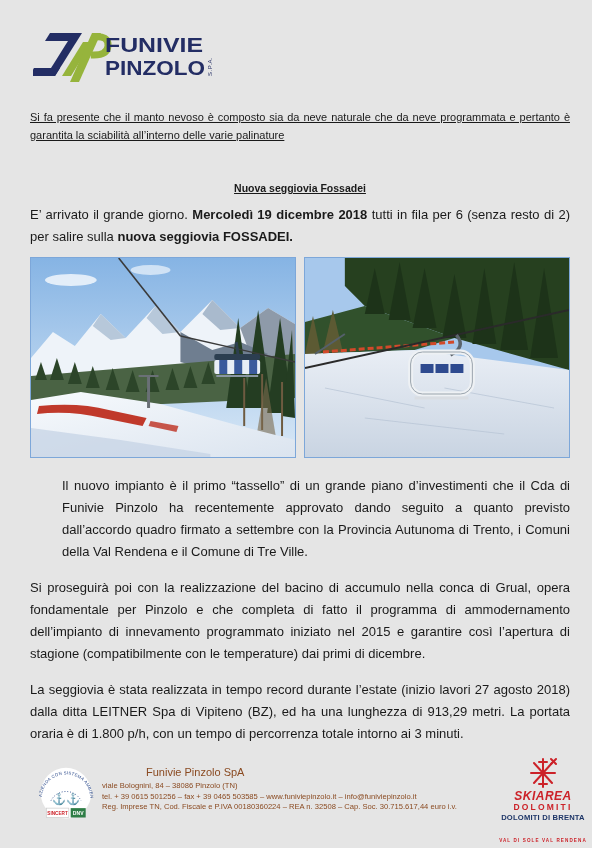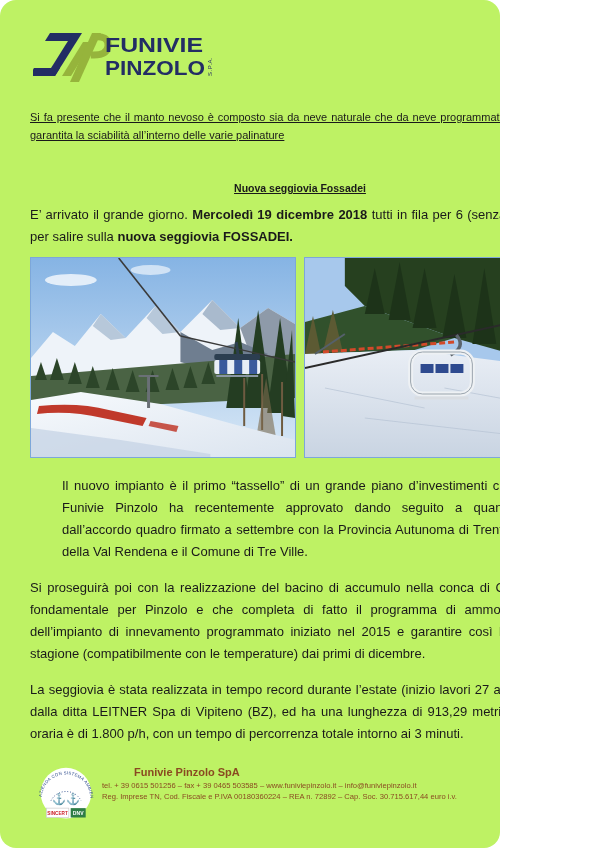--- a/index.html
+++ b/index.html
@@ -1,34 +1,34 @@
 <!DOCTYPE html>
 <html><head>
 <meta charset="utf-8">
 <style>
   html,body{margin:0;padding:0;background:#ffffff;}
-  #page{position:relative;width:500px;height:848px;background:#bef264;overflow:hidden;
-        font-family:"Liberation Sans",sans-serif;color:#1a1a1a;border-radius:16px;}
+  #page{position:relative;width:592px;height:848px;background:#e5e5e5;overflow:hidden;
+        font-family:"Liberation Sans",sans-serif;color:#1a1a1a;}
   
   .logo{position:absolute;left:33px;top:30px;width:180px;height:58px;}
   
   .content{position:absolute;left:30px;top:108px;width:540px;}
   p{margin:0;}
   .intro{font-size:11px;line-height:18px;text-align:justify;text-decoration:underline;}
   .heading{margin-top:38px;font-size:10.5px;font-weight:bold;text-decoration:underline;text-align:center;}
   .para{font-size:13px;line-height:22px;text-align:justify;}
   .para1{margin-top:10px;}
   .photos{margin-top:9px;display:flex;gap:8px;}
   .photo{width:265px;height:199px;border:1px solid #7da7d9;display:block;}
   .p2{margin-top:17px;margin-left:32px;} .pnext{margin-top:14px;}
   
   .footer{position:absolute;left:0;top:760px;width:600px;height:80px;}
   .cert{position:absolute;left:36px;top:4px;width:60px;height:62px;}
   .finfo{position:absolute;left:102px;top:6px;width:360px;}
-  .fcompany{font-size:11px;font-weight:bold;color:#8a4a21;margin:0 0 3px 0;padding-left:32px;}
+  .fcompany{font-size:11px;font-weight:normal;color:#8a4a21;margin:0 0 3px 12px;padding-left:32px;}
   .fline{font-size:7.6px;line-height:10.5px;color:#8a4a21;margin:0;}
   .skiarea{position:absolute;left:497px;top:-4px;width:92px;text-align:center;color:#cc2229;}
   .sk-star{display:block;margin:0 auto;}
   .sk1{font-size:12px;font-weight:bold;font-style:italic;letter-spacing:.5px;line-height:12px;margin:0;}
   .sk2{font-size:8.5px;font-weight:bold;letter-spacing:2.2px;line-height:9px;margin:1px 0 0 0;}
   .sk3{font-size:7.6px;font-weight:bold;color:#1d3567;letter-spacing:.2px;line-height:9px;margin:1px 0 16px 0;}
   .sk4{font-size:4.6px;font-weight:bold;letter-spacing:1.1px;line-height:6px;margin:2px 0 0 0;}
 </style>
 </head>
 <body>
@@ -199,37 +199,38 @@
       <path d="M 16,38 A 18,18 0 0 1 48,38" fill="none" stroke="#2b4a8b" stroke-width="1" stroke-dasharray="1 2"></path>
       <text x="32" y="40" font-size="12" text-anchor="middle" fill="#2d5aa0">⚓⚓</text>
       <rect x="11" y="46" width="24" height="10" fill="#ffffff" stroke="#c9c9c9" stroke-width=".7"></rect>
       <text x="23" y="53" font-size="5" font-weight="bold" text-anchor="middle" fill="#cc2229">SINCERT</text>
       <rect x="37" y="46" width="16" height="10" fill="#2e7d46"></rect>
       <text x="45" y="53" font-size="5.4" font-weight="bold" text-anchor="middle" fill="#ffffff">DNV</text>
     </svg>
 
     <div class="finfo">
       <p class="fcompany">Funivie Pinzolo SpA</p>
+      <p class="fline">viale Bolognini, 84 – 38086 Pinzolo (TN)</p>
       <p class="fline">tel. + 39 0615 501256 – fax + 39 0465 503585 – www.funiviepinzolo.it – info@funiviepinzolo.it</p>
-      <p class="fline">Reg. Imprese TN, Cod. Fiscale e P.IVA 00180360224 – REA n. 72892 – Cap. Soc. 30.715.617,44 euro i.v.</p>
+      <p class="fline">Reg. Imprese TN, Cod. Fiscale e P.IVA 00180360224 – REA n. 32508 – Cap. Soc. 30.715.617,44 euro i.v.</p>
     </div>
 
     <div class="skiarea">
       <svg class="sk-star" width="36" height="34" viewBox="0 0 36 34">
         <g stroke="#cc2229" stroke-width="2" stroke-linecap="round" transform="translate(18 17)">
           <line x1="-12" y1="0" x2="12" y2="0"></line>
             <line x1="0" y1="-14" x2="0" y2="14"></line>
           <line x1="-9" y1="-10" x2="9" y2="10"></line>
             <line x1="-9" y1="10" x2="9" y2="-10"></line>
           <line x1="8" y1="-14" x2="13" y2="-9"></line>
             <line x1="13" y1="-14" x2="8" y2="-9"></line>
           <line x1="-4" y1="-11" x2="4" y2="-11"></line>
             <line x1="-4" y1="11" x2="4" y2="11"></line>
         </g>
       </svg>
       <p class="sk1">SKIAREA</p>
-      <p class="sk2">FOSSADEI</p>
+      <p class="sk2">DOLOMITI</p>
       <p class="sk3">DOLOMITI DI BRENTA</p>
       <p class="sk4">VAL DI SOLE VAL RENDENA</p>
     </div>
   </div>
 
 </div>
 
 </body></html>

